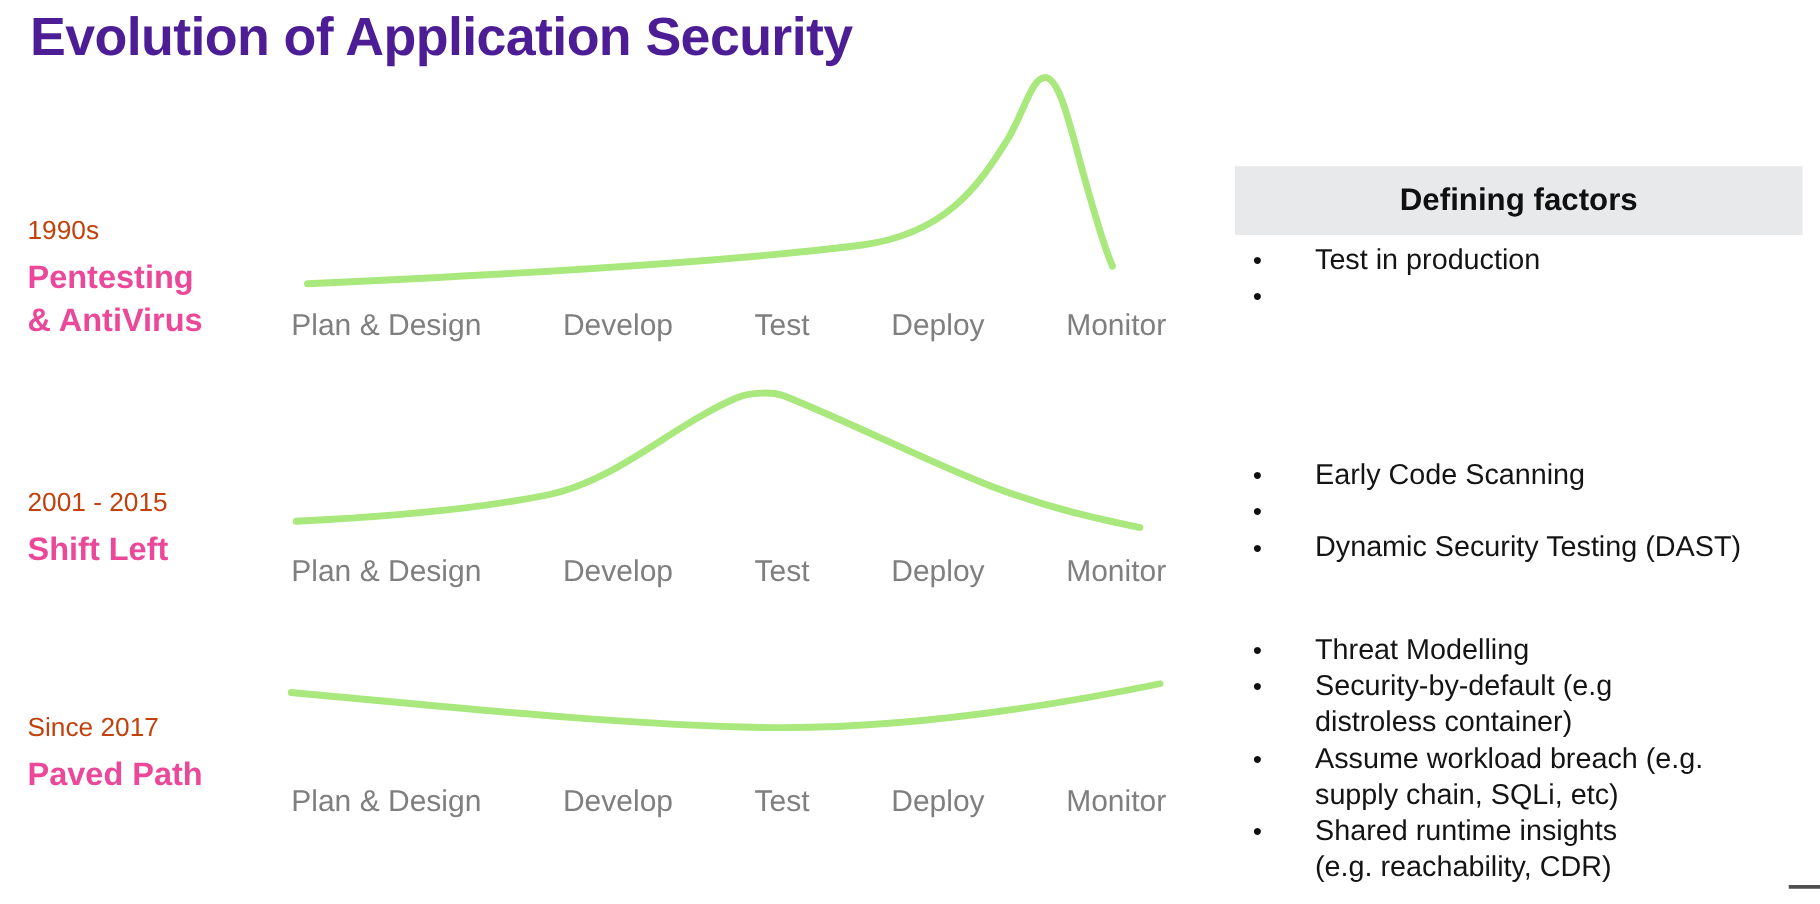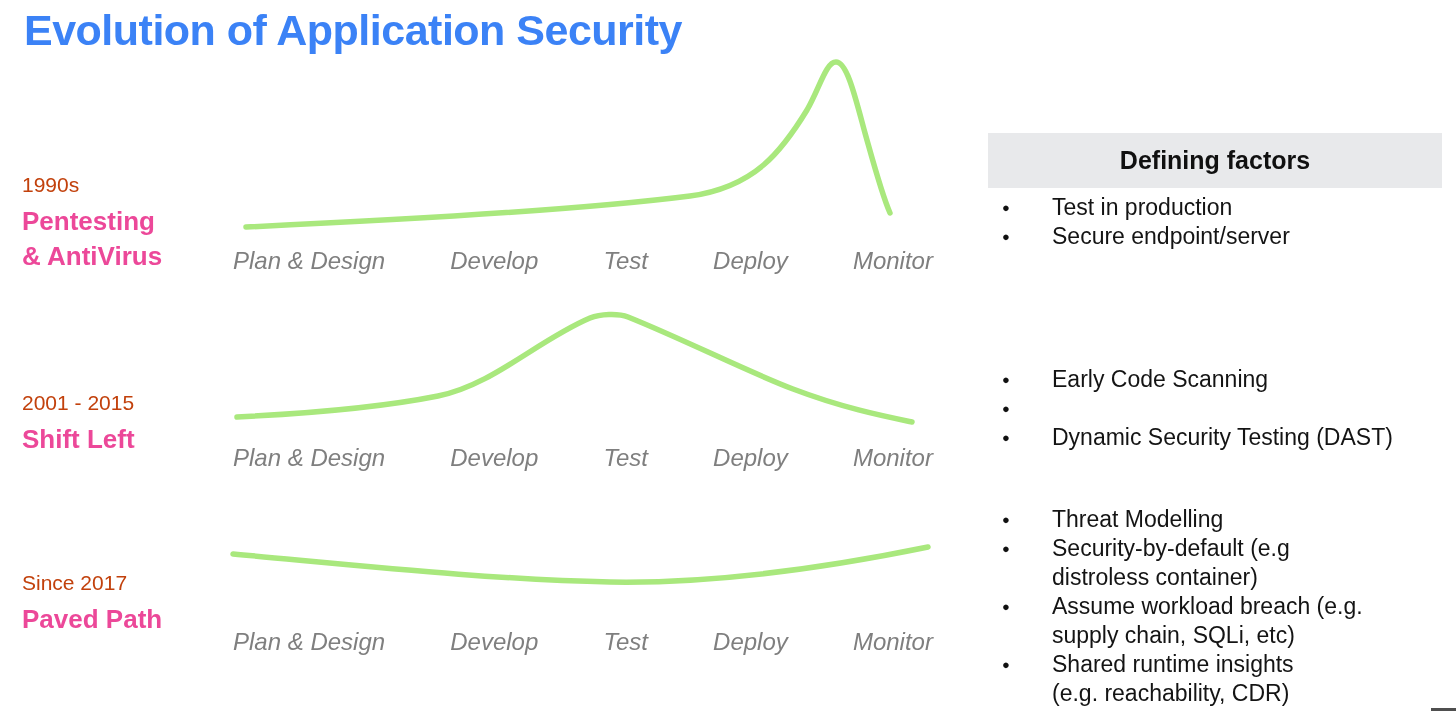--- a/index.html
+++ b/index.html
@@ -11,21 +11,21 @@
     font-family: "Liberation Sans", sans-serif;
     overflow: hidden;
   }
   .title {
     position: absolute;
     left: 24px;
     top: 6px;
     font-size: 43px;
     font-weight: bold;
     letter-spacing: -0.5px;
-    color: #3b82f6;
+    color: #4c1d95;
   }
   .era {
     position: absolute;
     left: 22px;
     width: 205px;
   }
   .era-period {
     font-size: 21px;
     line-height: 38px;
     color: #c2410c;
@@ -48,21 +48,20 @@
   }
   .stage-row {
     position: absolute;
     left: 233px;
     width: 700px;
     display: flex;
     justify-content: space-between;
     font-size: 24px;
     color: #7f7f7f;
     white-space: nowrap;
-    font-style: italic;
   }
   .factors-header {
     position: absolute;
     left: 988px;
     top: 97px;
     width: 454px;
     height: 55px;
     background: #e8e9eb;
     display: flex;
     align-items: center;
@@ -159,21 +158,20 @@
 
   <div class="factors-header">Defining factors</div>
 
   <div class="factor-list" style="top:193px">
     <div class="factor-item">
       <span class="factor-bullet">●</span>
       <span class="factor-text">Test in production</span>
     </div>
     <div class="factor-item">
       <span class="factor-bullet">●</span>
-      <span class="factor-text">Secure endpoint/server</span>
     </div>
   </div>
 
   <div class="factor-list" style="top:365px">
     <div class="factor-item">
       <span class="factor-bullet">●</span>
       <span class="factor-text">Early Code Scanning</span>
     </div>
     <div class="factor-item">
       <span class="factor-bullet">●</span>

